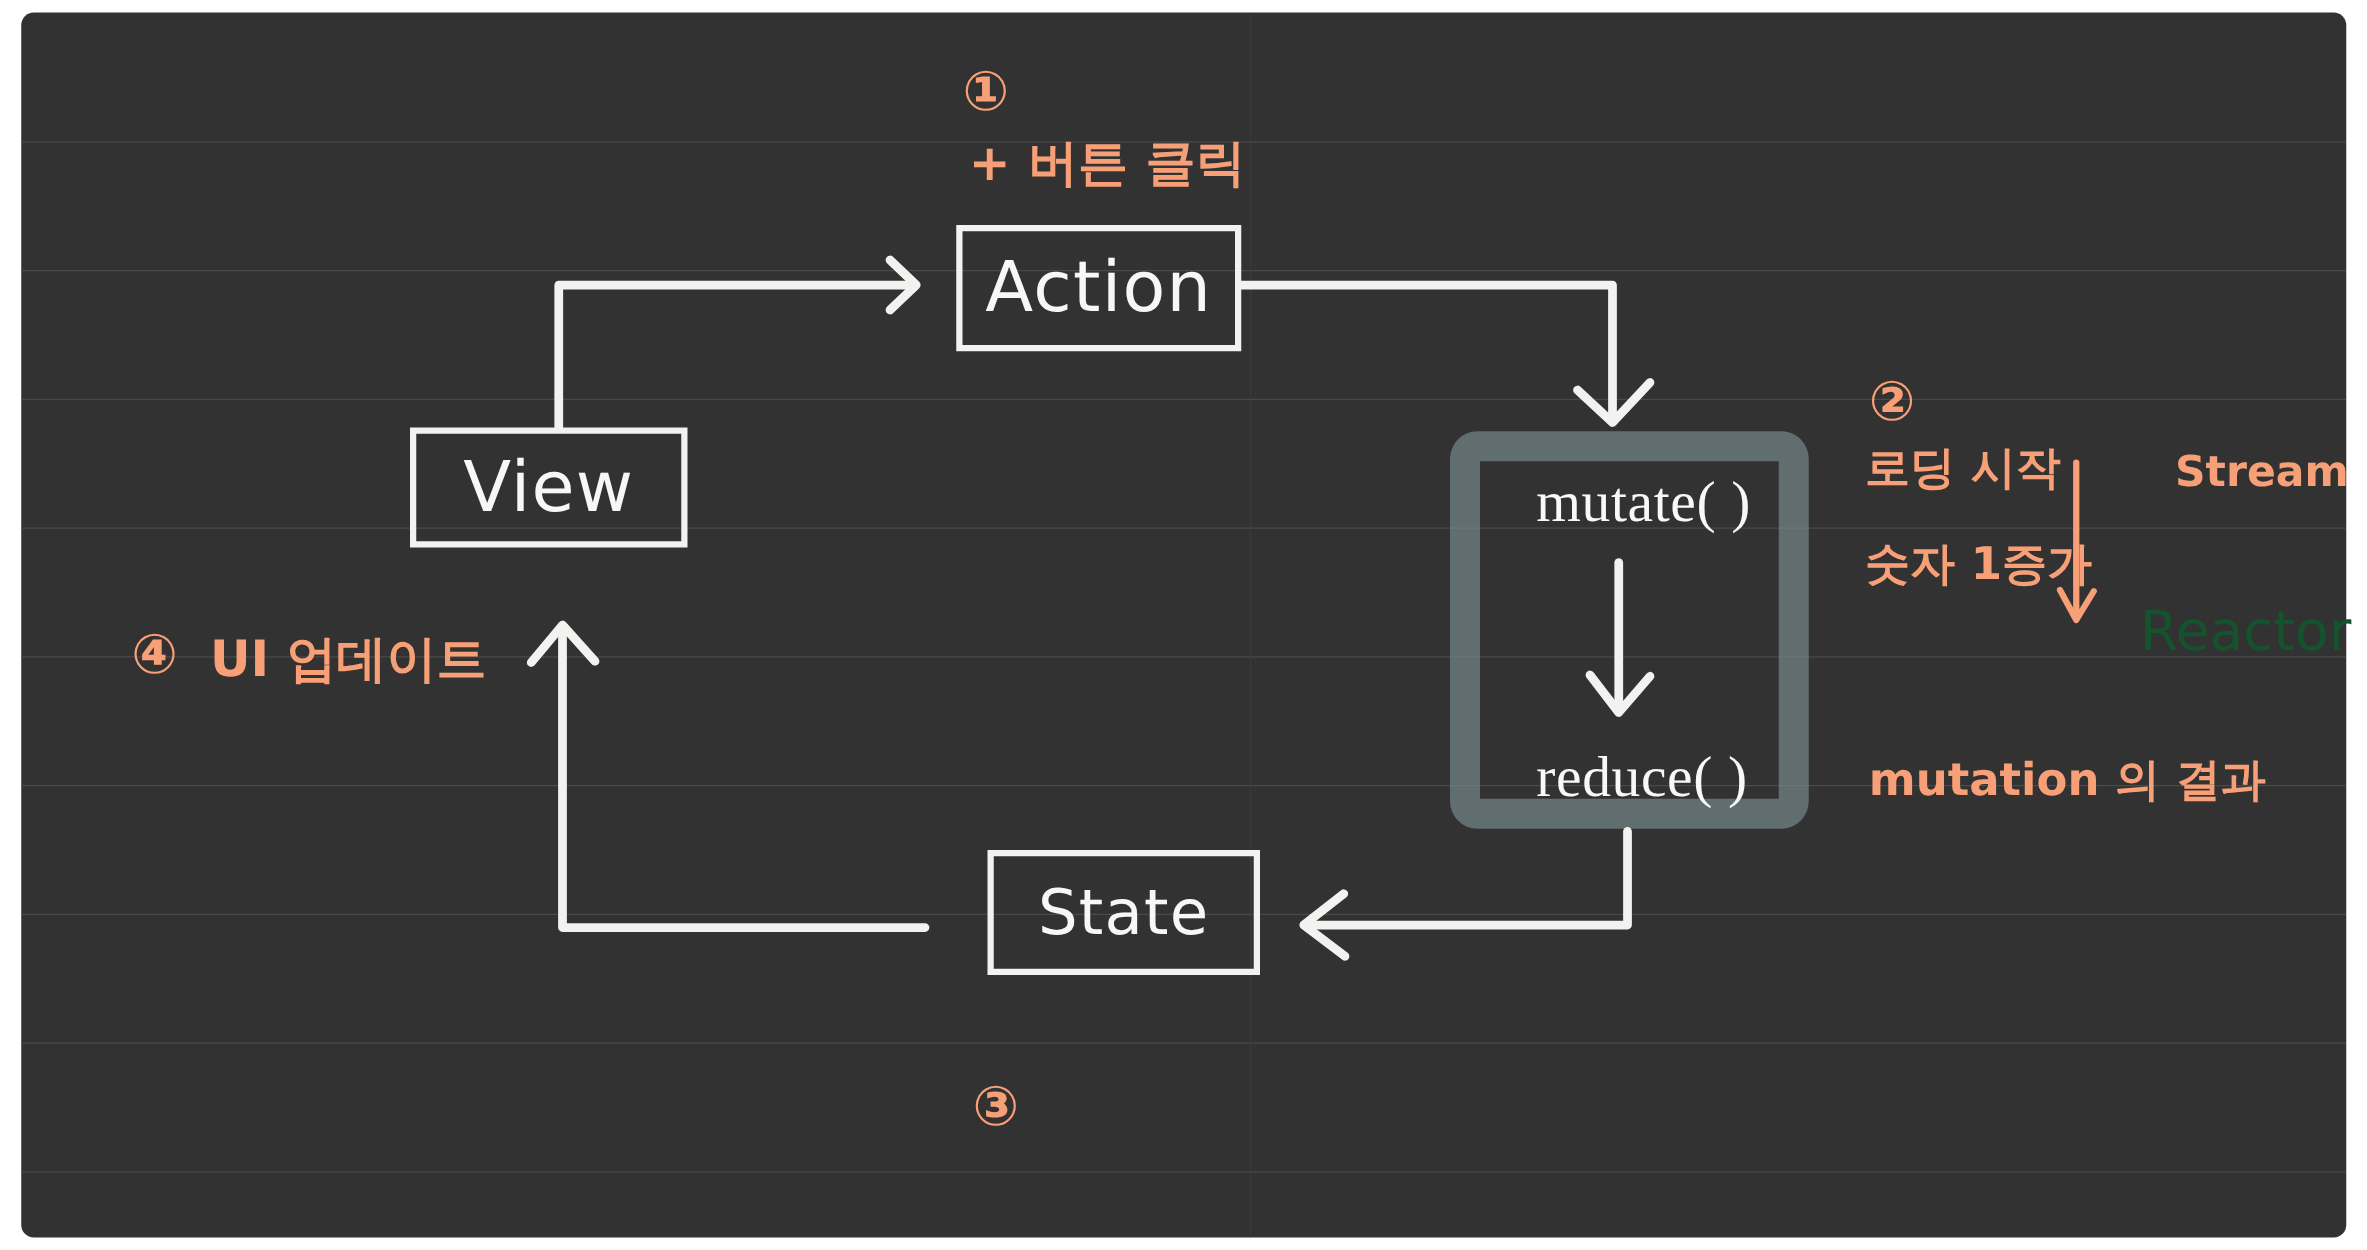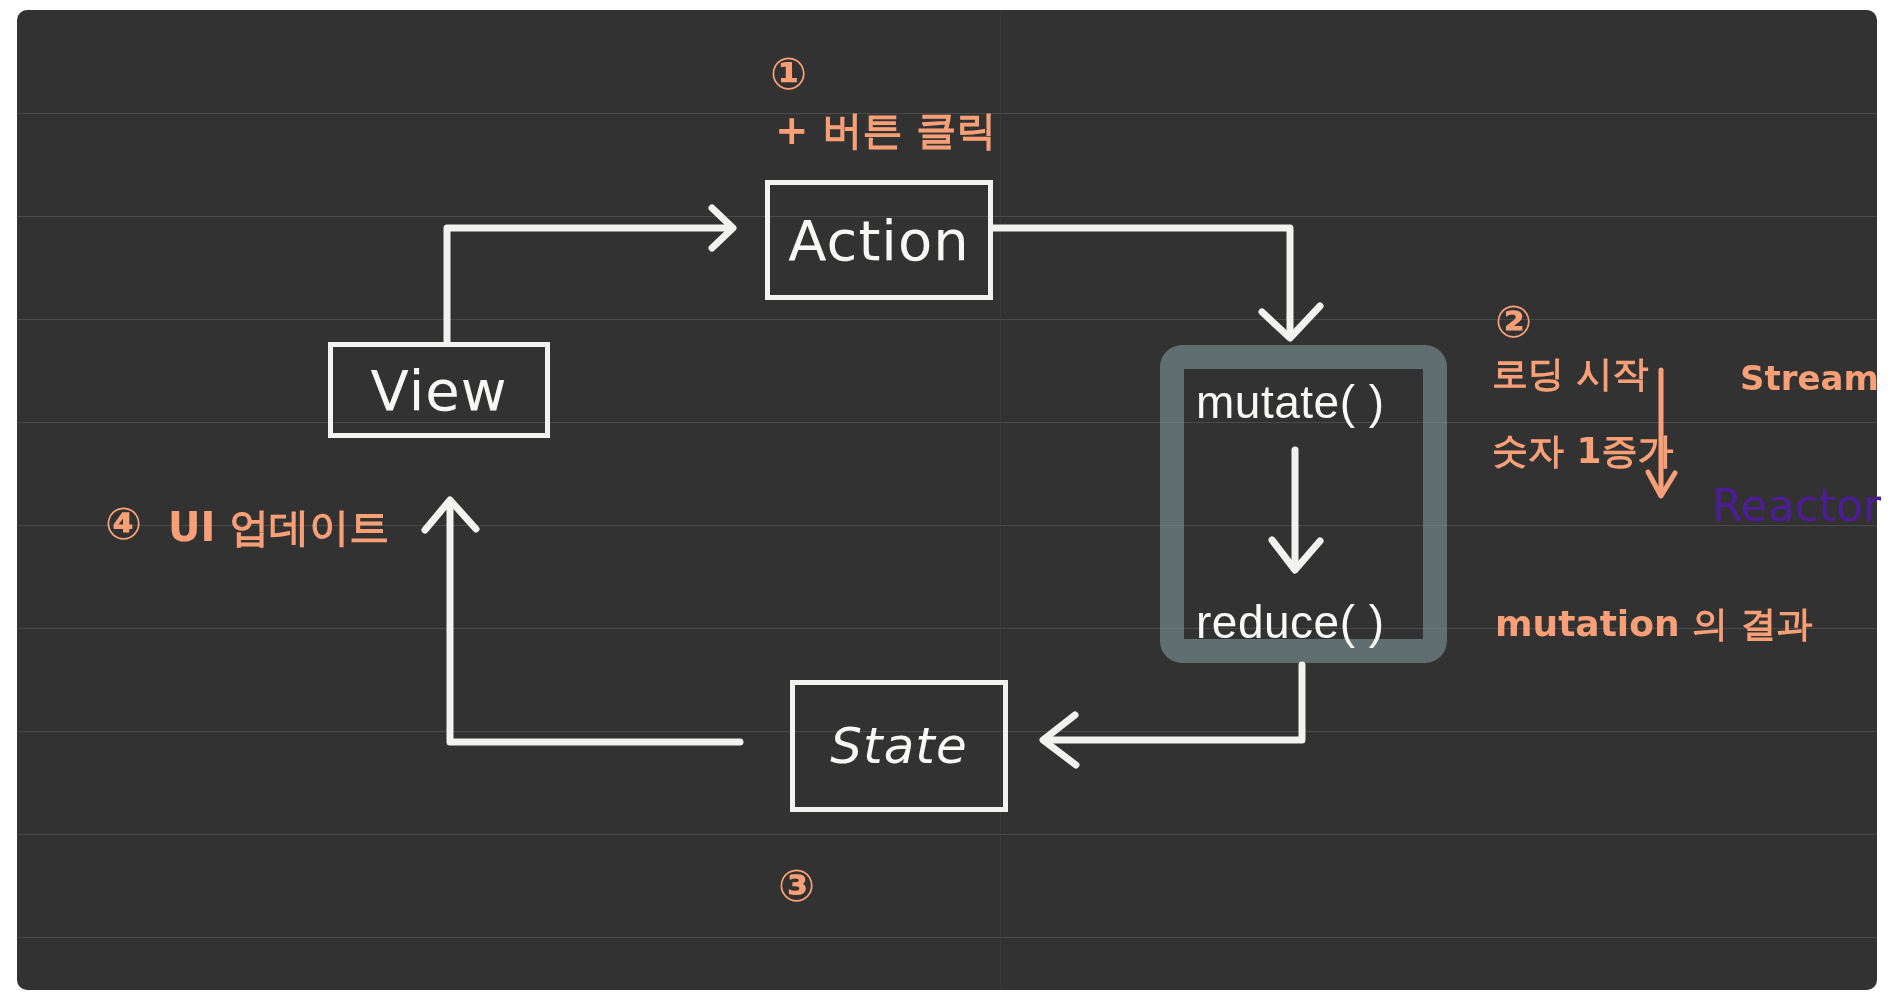--- a/index.html
+++ b/index.html
@@ -58,64 +58,65 @@
     justify-content: center;
     background: transparent;
   }
   .node-label {
     color: #f7f7f5;
     font-family: "DejaVu Sans", sans-serif;
     font-weight: 400;
     letter-spacing: 1px;
   }
 
-  #node-action { left: 765px; top: 180px; width: 228px; height: 120px; }
+  #node-action { left: 765px; top: 180px; width: 228px; height: 101px; }
   #node-action .node-label { font-size: 56px; }
 
   #node-view { left: 328px; top: 342px; width: 222px; height: 96px; }
   #node-view .node-label { font-size: 56px; }
 
-  #node-state { left: 790px; top: 680px; width: 218px; height: 132px; font-style: italic; }
+  #node-state { left: 790px; top: 680px; width: 218px; height: 100px; }
   #node-state .node-label { font-size: 50px; }
 
   
   #reactor-box {
     position: absolute;
     left: 1160px;
     top: 345px;
     width: 287px;
     height: 318px;
     border: 24px solid rgba(124, 147, 148, 0.62);
     border-radius: 22px;
     box-sizing: border-box;
     background: transparent;
   }
 
   .fn-label {
     position: absolute;
     color: #f8f8f6;
     font-size: 46px;
-    font-family: Liberation Sans, sans-serif;
+    font-family: Liberation Serif, serif;
     letter-spacing: 0.5px;
     white-space: nowrap;
+    margin-left: 33px;
   }
   #fn-mutate { left: 1196px; top: 375px; }
   #fn-reduce { left: 1196px; top: 595px; }
 
   
   .anno {
     position: absolute;
     color: #f7a077;
     font-family: "DejaVu Sans", sans-serif;
     white-space: nowrap;
     font-weight: 600;
   }
   .anno-white {
     position: absolute;
-    color: #4c1d95;
+    color: #14532d;
     font-family: "DejaVu Sans", sans-serif;
     white-space: nowrap;
   }
 
   #anno-1-num { left: 770px; top: 48px; font-size: 44px; }
   #anno-1-text { left: 775px; top: 103px; font-size: 40px; }
 
   #anno-2-num { left: 1495px; top: 296px; font-size: 44px; }
   #anno-2-l1 { left: 1492px; top: 350px; font-size: 36px; }
   #anno-2-l2 { left: 1492px; top: 427px; font-size: 36px; }

